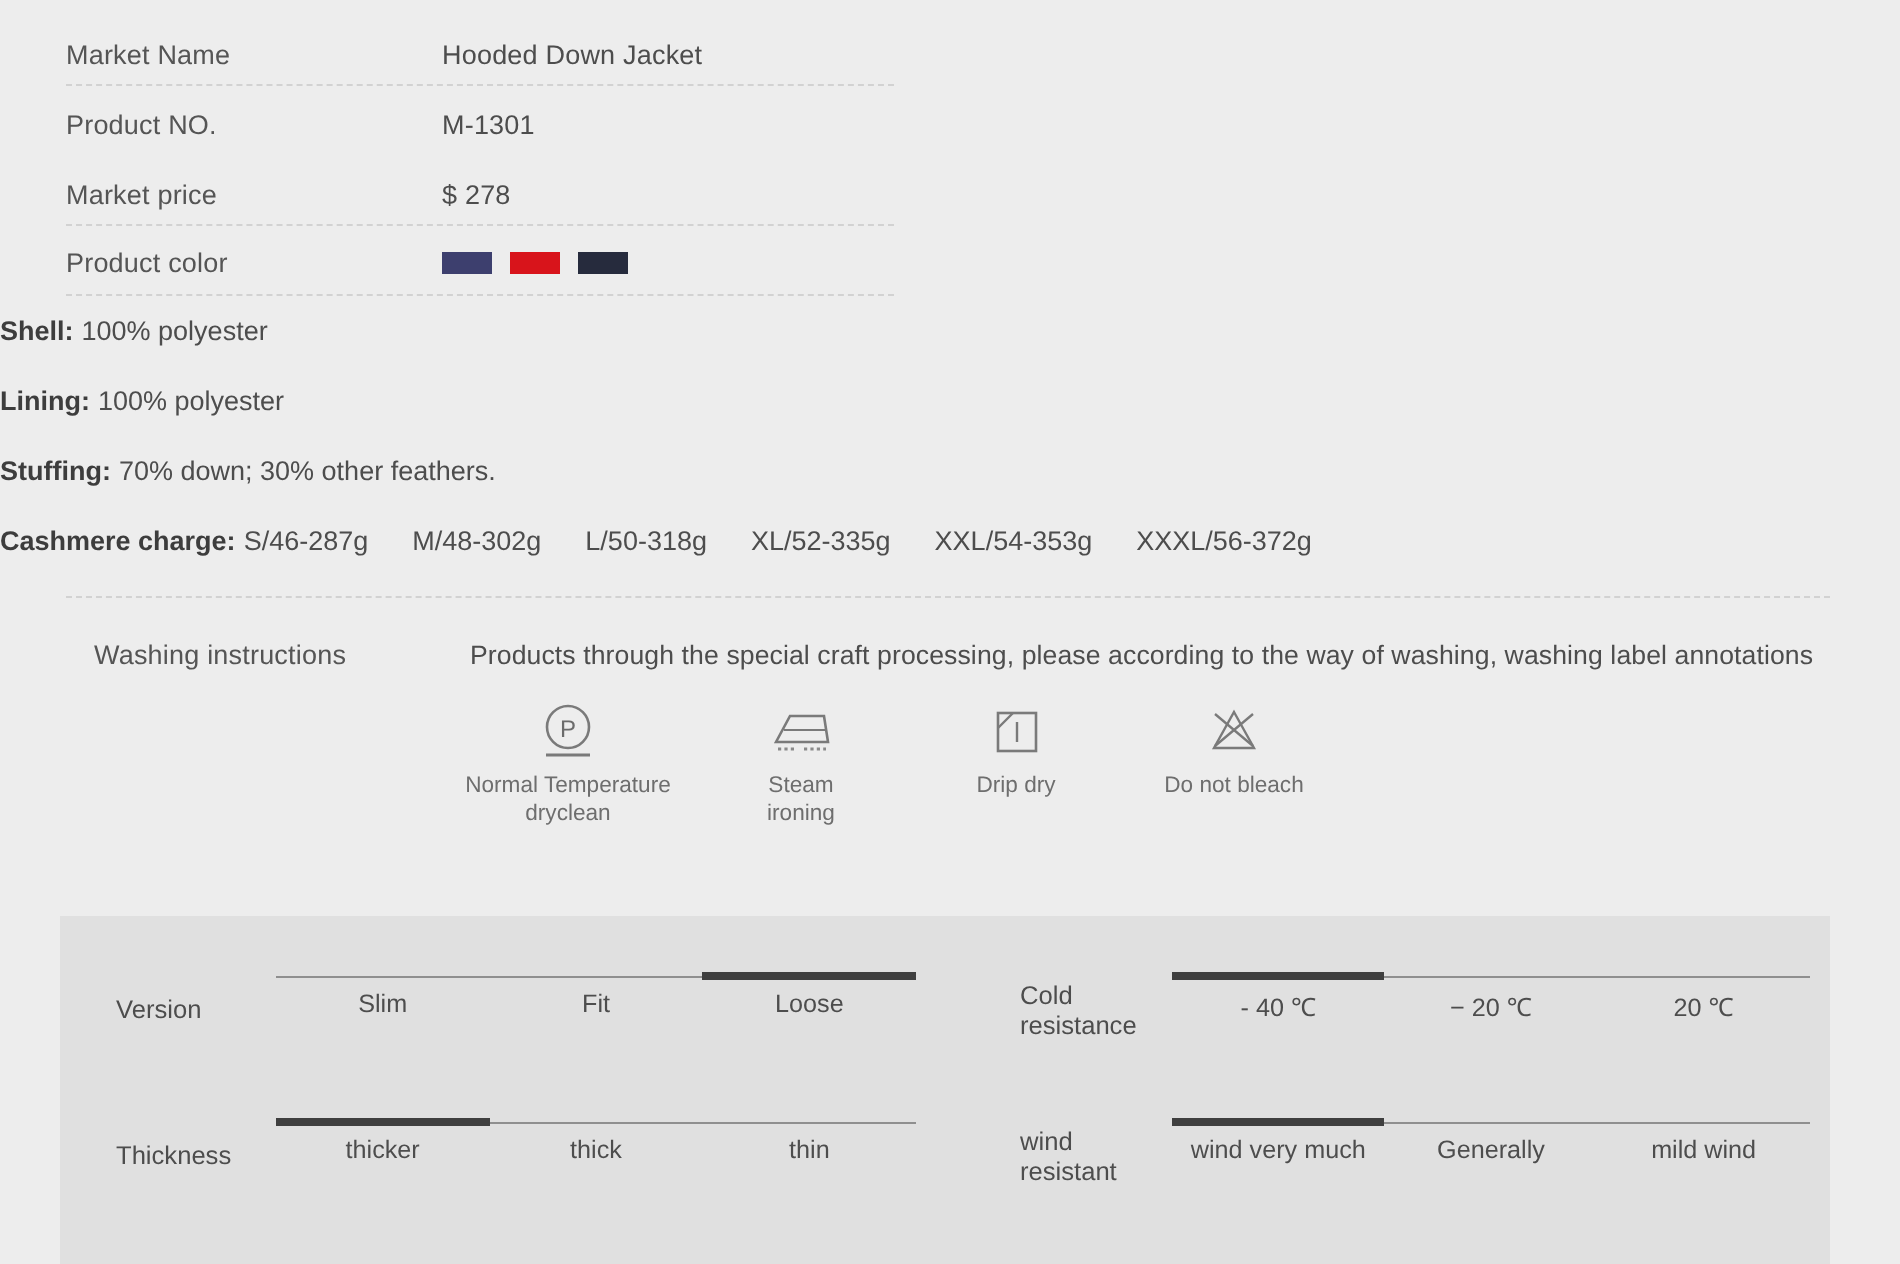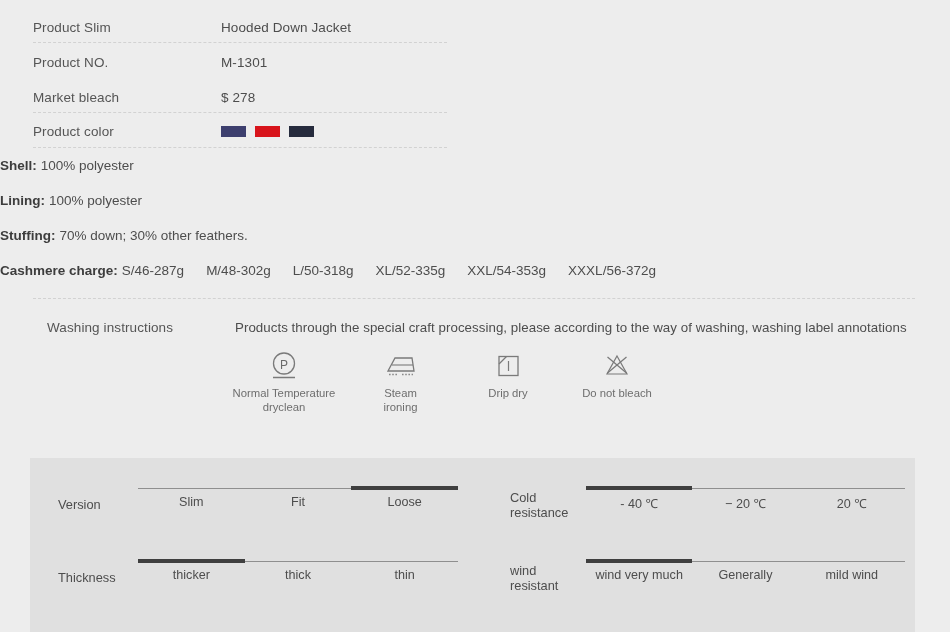--- a/index.html
+++ b/index.html
@@ -223,32 +223,32 @@
     color: #4d4d4d;
     white-space: nowrap;
   }
 </style>
 </head>
 <body>
 
 <div class="spec-table">
 
   <div class="spec-row row-name" style="position:absolute;left:0;top:10px;width:950px;">
-    <div class="spec-label">Product  Slim</div>
+    <div class="spec-label">Market  Name</div>
     <div class="spec-value">Hooded  Down Jacket</div>
   </div>
   <div class="sep-short" style="top:42px;"></div>
 
   <div class="spec-row row-no" style="position:absolute;left:0;top:45px;width:950px;">
     <div class="spec-label">Product NO.</div>
     <div class="spec-value">M-1301</div>
   </div>
 
   <div class="spec-row row-price" style="position:absolute;left:0;top:80px;width:950px;">
-    <div class="spec-label">Market bleach</div>
+    <div class="spec-label">Market price</div>
     <div class="spec-value">$ 278</div>
   </div>
   <div class="sep-short" style="top:112px;"></div>
 
   <div class="spec-row row-color" style="position:absolute;left:0;top:114px;width:950px;">
     <div class="spec-label">Product color</div>
     <div class="swatches">
       <span class="swatch" style="background: rgb(61, 63, 110);"></span>
       <span class="swatch" style="background: rgb(216, 20, 27);"></span>
       <span class="swatch" style="background: rgb(38, 43, 61);"></span>

